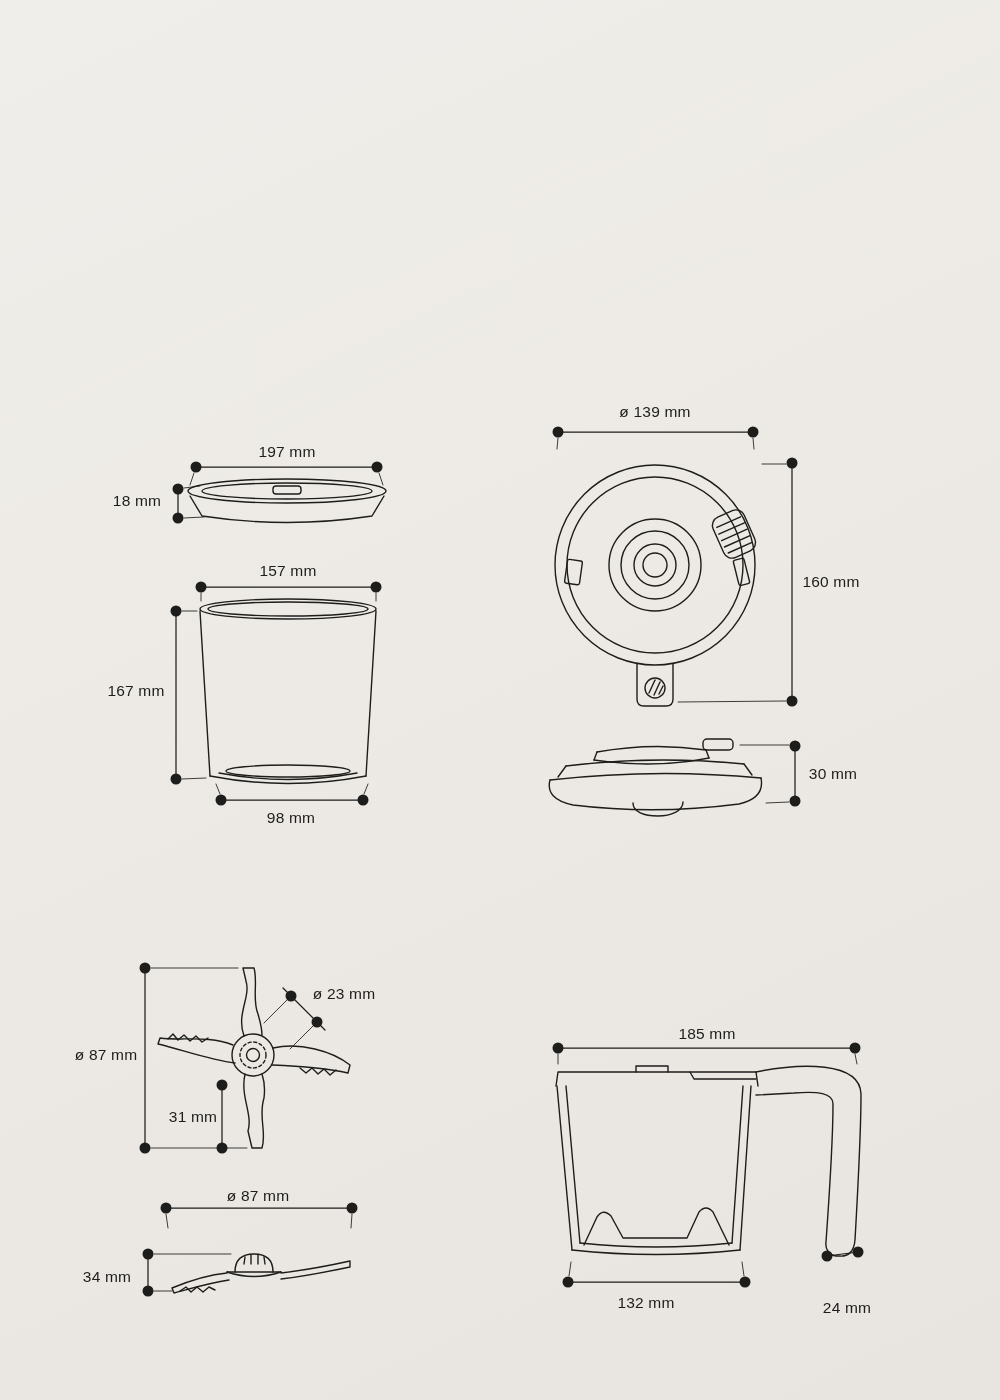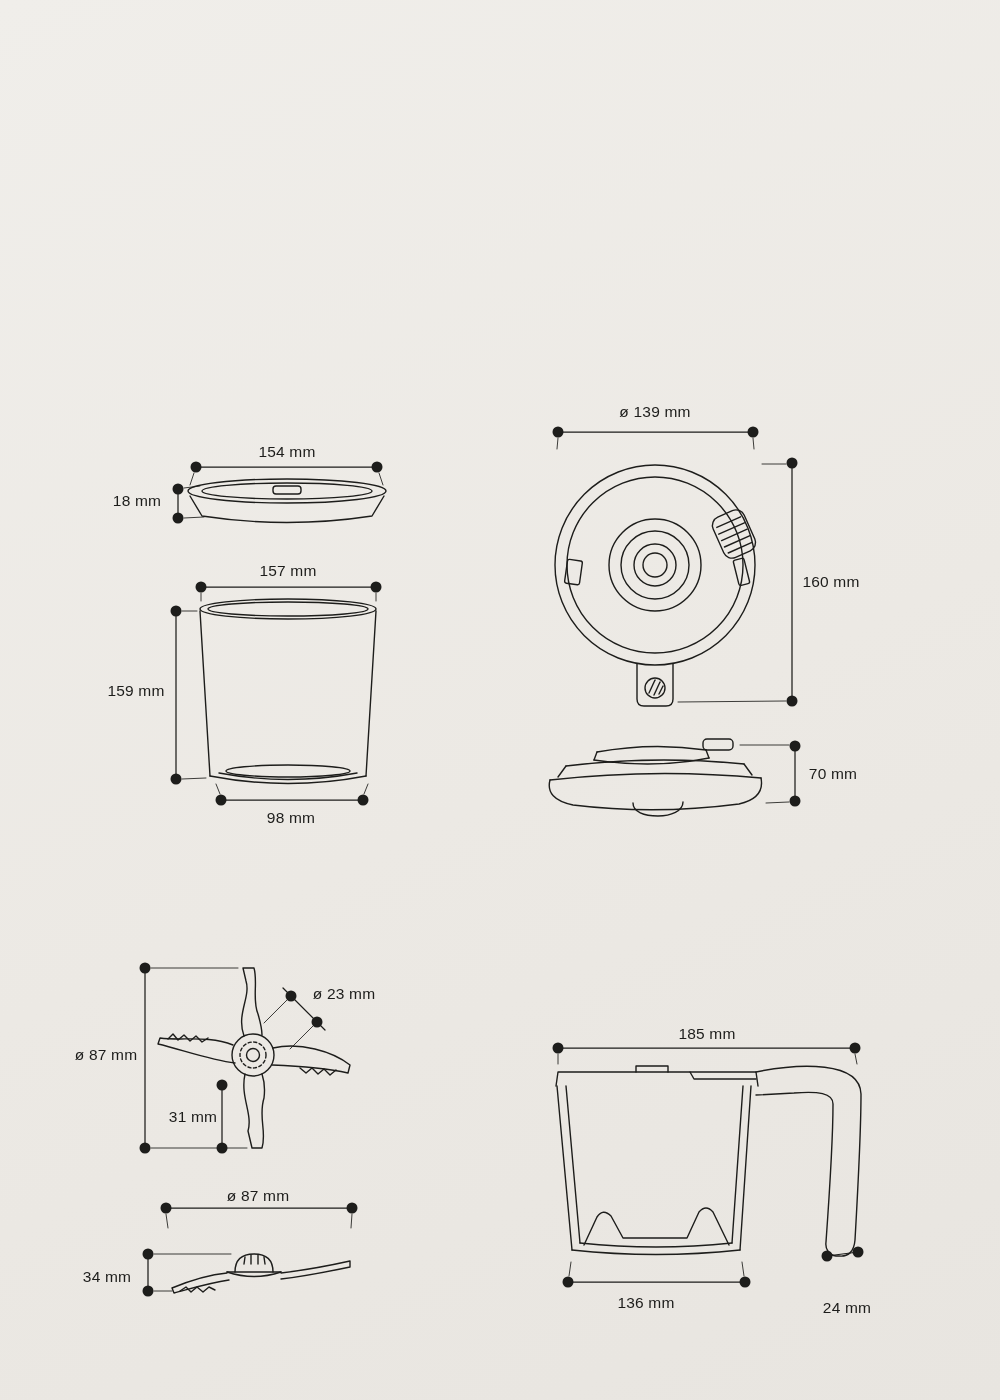--- a/index.html
+++ b/index.html
@@ -206,36 +206,36 @@
       <circle class="dot" cx="568" cy="1282" r="5.5"></circle>
       <circle class="dot" cx="745" cy="1282" r="5.5"></circle>
       <line class="ext" x1="569" y1="1276" x2="571" y2="1262"></line>
       <line class="ext" x1="744" y1="1276" x2="742" y2="1262"></line>
       <line class="dimline" x1="827" y1="1256" x2="858" y2="1252"></line>
       <circle class="dot" cx="827" cy="1256" r="5.5"></circle>
       <circle class="dot" cx="858" cy="1252" r="5.5"></circle>
     </g>
   </svg>
 
-  <span class="label" style="left:287px;top:452px">154 mm</span>
+  <span class="label" style="left:287px;top:452px">197 mm</span>
   <span class="label" style="left:137px;top:501px">18 mm</span>
 
   <span class="label" style="left:288px;top:571px">157 mm</span>
-  <span class="label" style="left:136px;top:691px">159 mm</span>
+  <span class="label" style="left:136px;top:691px">167 mm</span>
   <span class="label" style="left:291px;top:818px">98 mm</span>
 
   <span class="label" style="left:655px;top:412px">ø 139 mm</span>
   <span class="label" style="left:831px;top:582px">160 mm</span>
 
-  <span class="label" style="left:833px;top:774px">70 mm</span>
+  <span class="label" style="left:833px;top:774px">30 mm</span>
 
   <span class="label" style="left:344px;top:994px">ø 23 mm</span>
   <span class="label" style="left:106px;top:1055px">ø 87 mm</span>
   <span class="label" style="left:193px;top:1117px">31 mm</span>
 
   <span class="label" style="left:258px;top:1196px">ø 87 mm</span>
   <span class="label" style="left:107px;top:1277px">34 mm</span>
 
   <span class="label" style="left:707px;top:1034px">185 mm</span>
-  <span class="label" style="left:646px;top:1303px">136 mm</span>
+  <span class="label" style="left:646px;top:1303px">132 mm</span>
   <span class="label" style="left:847px;top:1308px">24 mm</span>
 
 </div>
 
 </body></html>

